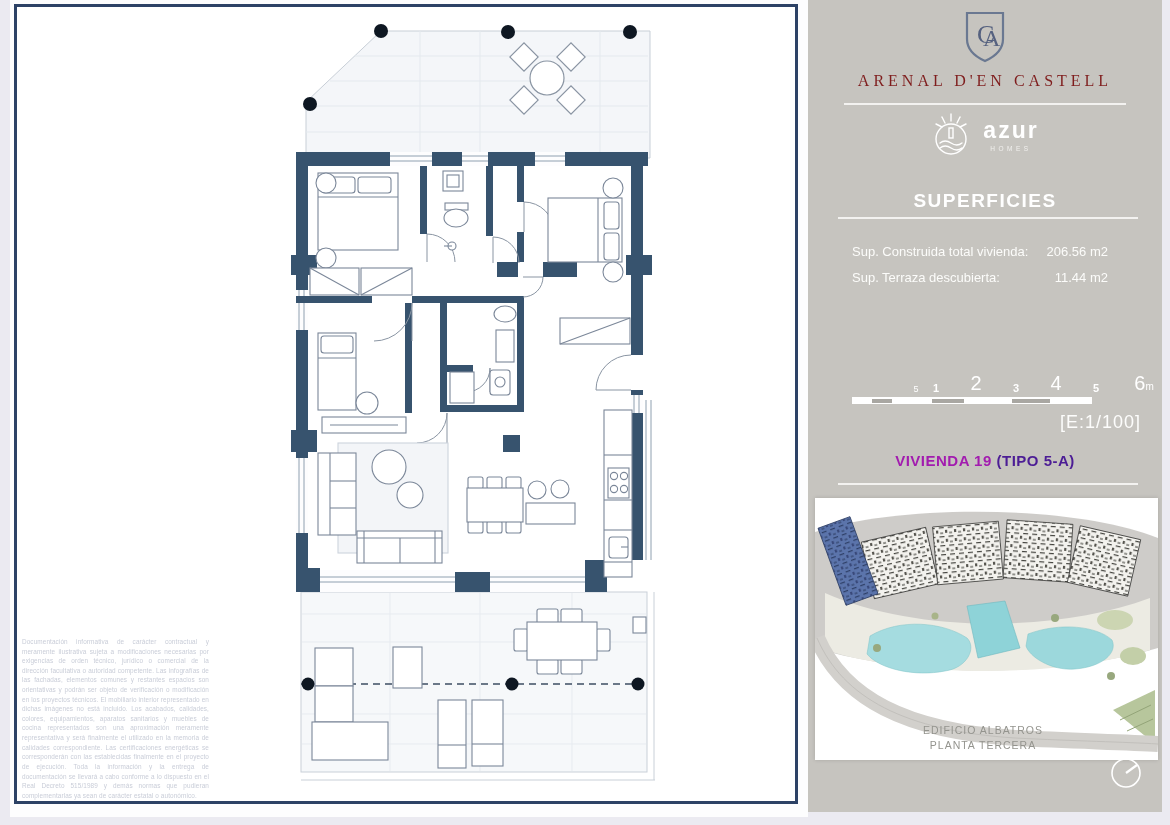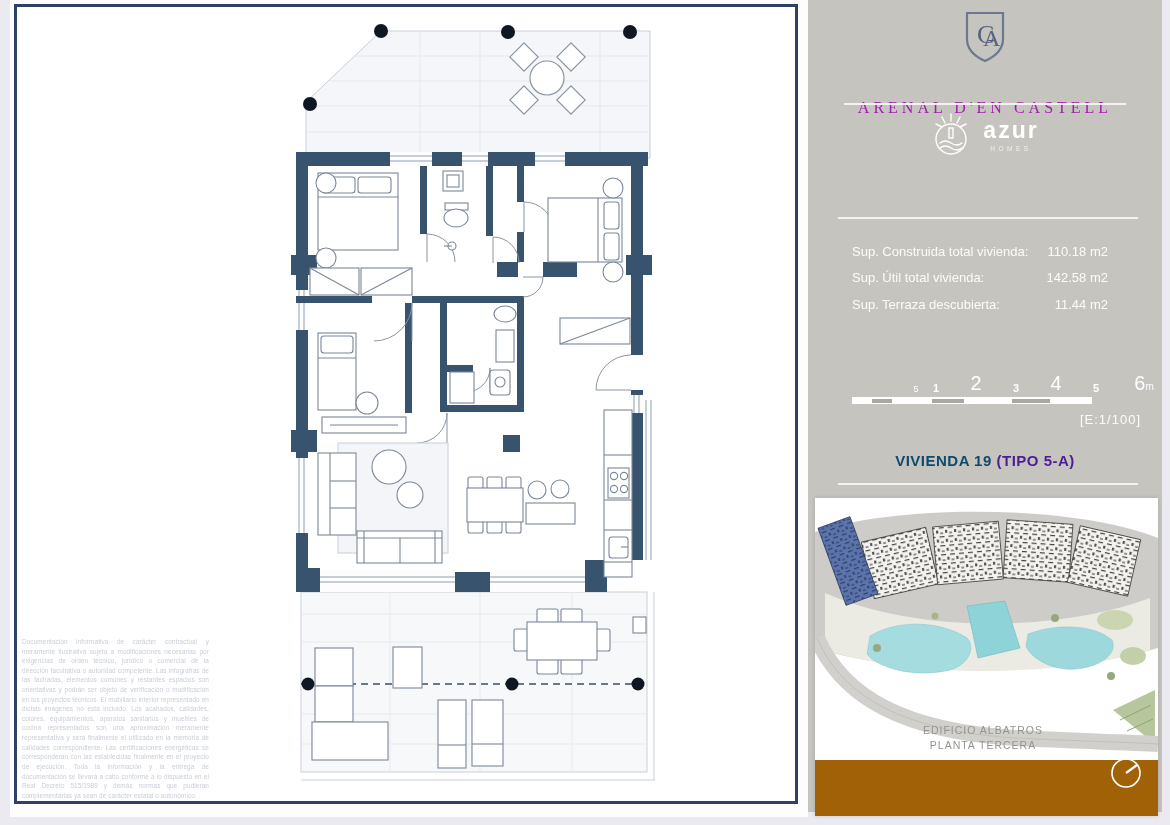--- a/index.html
+++ b/index.html
@@ -5,43 +5,43 @@
   html,body{margin:0;padding:0;}
   body{width:1170px;height:825px;position:relative;background:#ebeaf1;font-family:"Liberation Sans",sans-serif;overflow:hidden;}
   .page-underlay{position:absolute;left:10px;top:0;width:798px;height:817px;background:#fdfdfe;}
   .plan-page{position:absolute;left:14px;top:4px;width:784px;height:800px;background:#ffffff;border:3px solid #2d4266;box-sizing:border-box;}
   .plan-svg{position:absolute;left:0;top:0;width:1170px;height:825px;}
   .disclaimer{position:absolute;left:22px;top:637px;width:187px;font-size:6.4px;line-height:1.5;color:#c9cdd8;text-align:justify;letter-spacing:.1px;}
 
   
   .panel{position:absolute;left:808px;top:0;width:354px;height:812px;background:#c6c4bf;color:#fdfdfc;}
   .shield-wrap{position:absolute;left:0;top:9px;width:100%;display:flex;justify-content:center;}
-  .project-title{position:absolute;left:0;top:72px;width:100%;text-align:center;font-family:"Liberation Serif",serif;font-size:16px;letter-spacing:4px;color:#a21caf;font-weight:500;margin-top:27px;}
+  .project-title{position:absolute;left:0;top:72px;width:100%;text-align:center;font-family:"Liberation Serif",serif;font-size:16px;letter-spacing:4px;color:#7f1d1d;font-weight:500;}
   .div-line{position:absolute;left:36px;width:282px;height:2px;background:#f5f4f2;opacity:.95;}
   .d1{top:103px;} .d2{top:217px;width:300px;left:30px;} .d3{top:483px;width:300px;left:30px;}
   .azur{position:absolute;top:112px;left:0;width:100%;display:flex;justify-content:center;align-items:center;gap:12px;}
   .azur-text{display:flex;flex-direction:column;align-items:center;}
   .azur-word{font-size:23px;font-weight:bold;letter-spacing:2px;color:#fff;line-height:1;}
   .azur-sub{font-size:6.5px;letter-spacing:3.5px;color:#f1f0ee;margin-top:3px;}
   .sup-title{position:absolute;top:190px;left:0;width:100%;text-align:center;font-size:19px;font-weight:bold;letter-spacing:1.5px;color:#fff;}
   .sup-rows{position:absolute;top:238px;left:44px;right:54px;}
   .sup-row{display:flex;justify-content:space-between;height:26.5px;align-items:center;font-size:13px;color:#fcfcfa;}
   .scale-area{position:absolute;top:370px;left:44px;width:260px;height:46px;}
   .scale-num{position:absolute;transform:translateX(-50%);color:#fff;}
   .m-small{font-size:9px;top:14px;}
   .m-bold{font-size:11px;font-weight:bold;top:12px;}
   .m-big{font-size:20px;font-weight:300;top:2px;}
   .m-unit{font-size:10px;font-weight:300;}
   .scale-bar{position:absolute;top:27px;left:0;width:240px;height:7px;background:#fff;}
   .scale-seg{position:absolute;top:1.5px;height:4px;background:#a9a7a2;}
-  .ratio{position:absolute;top:412px;right:21px;font-size:13px;font-weight:300;color:#fdfdfc;letter-spacing:1px;}
+  .ratio{position:absolute;top:412px;right:21px;font-size:18px;font-weight:300;color:#fdfdfc;letter-spacing:1px;}
   .unit-title{position:absolute;top:452px;left:0;width:100%;text-align:center;font-size:15px;letter-spacing:.5px;}
-  .unit-name{color:#0c4a6e;font-weight:bold;margin-top:12px;}
+  .unit-name{color:#a21caf;font-weight:bold;margin-top:12px;}
   .unit-type{color:#4c1d95;font-weight:bold;}
-  .siteplan-card{position:absolute;top:498px;left:7px;width:343px;height:318px;background:#a16207;box-shadow:0 0 4px rgba(0,0,0,.15);}
+  .siteplan-card{position:absolute;top:498px;left:7px;width:343px;height:262px;background:#a16207;box-shadow:0 0 4px rgba(0,0,0,.15);}
   .compass{position:absolute;top:756px;left:301px;}
   .edge-right{position:absolute;left:1162px;top:0;width:8px;height:825px;background:#ebeaf1;}
   .sp-cap{font-size:10.5px;letter-spacing:1px;fill:#94948e;font-family:"Liberation Sans",sans-serif;}
 </style>
 </head>
 <body>
 
 <div class="page-underlay"></div>
 <div class="plan-page"></div>
 
@@ -316,30 +316,27 @@
         <path d="M9,31 q5,-4 11,0 q6,4 11,0"></path>
           <path d="M9,36 q5,-4 11,0 q6,4 11,0"></path>
       </g>
     </svg>
     <div class="azur-text">
       <div class="azur-word">azur</div>
       <div class="azur-sub">HOMES</div>
     </div>
   </div>
 
+  <div class="sup-title">SUPERFICIES</div>
   <div class="div-line d2"></div>
 
   <div class="sup-rows">
     <div class="sup-row">
       <span>Sup. Construida total vivienda:</span>
-      <span>110.18 m2</span>
-    </div>
-    <div class="sup-row">
-      <span>Sup. Útil total vivienda:</span>
-      <span>142.58 m2</span>
+      <span>206.56 m2</span>
     </div>
     <div class="sup-row">
       <span>Sup. Terraza descubierta:</span>
       <span>11.44 m2</span>
     </div>
   </div>
 
   <div class="scale-area">
     <span class="scale-num m-small" style="left:64px">5</span>
     <span class="scale-num m-bold" style="left:84px">1</span>

